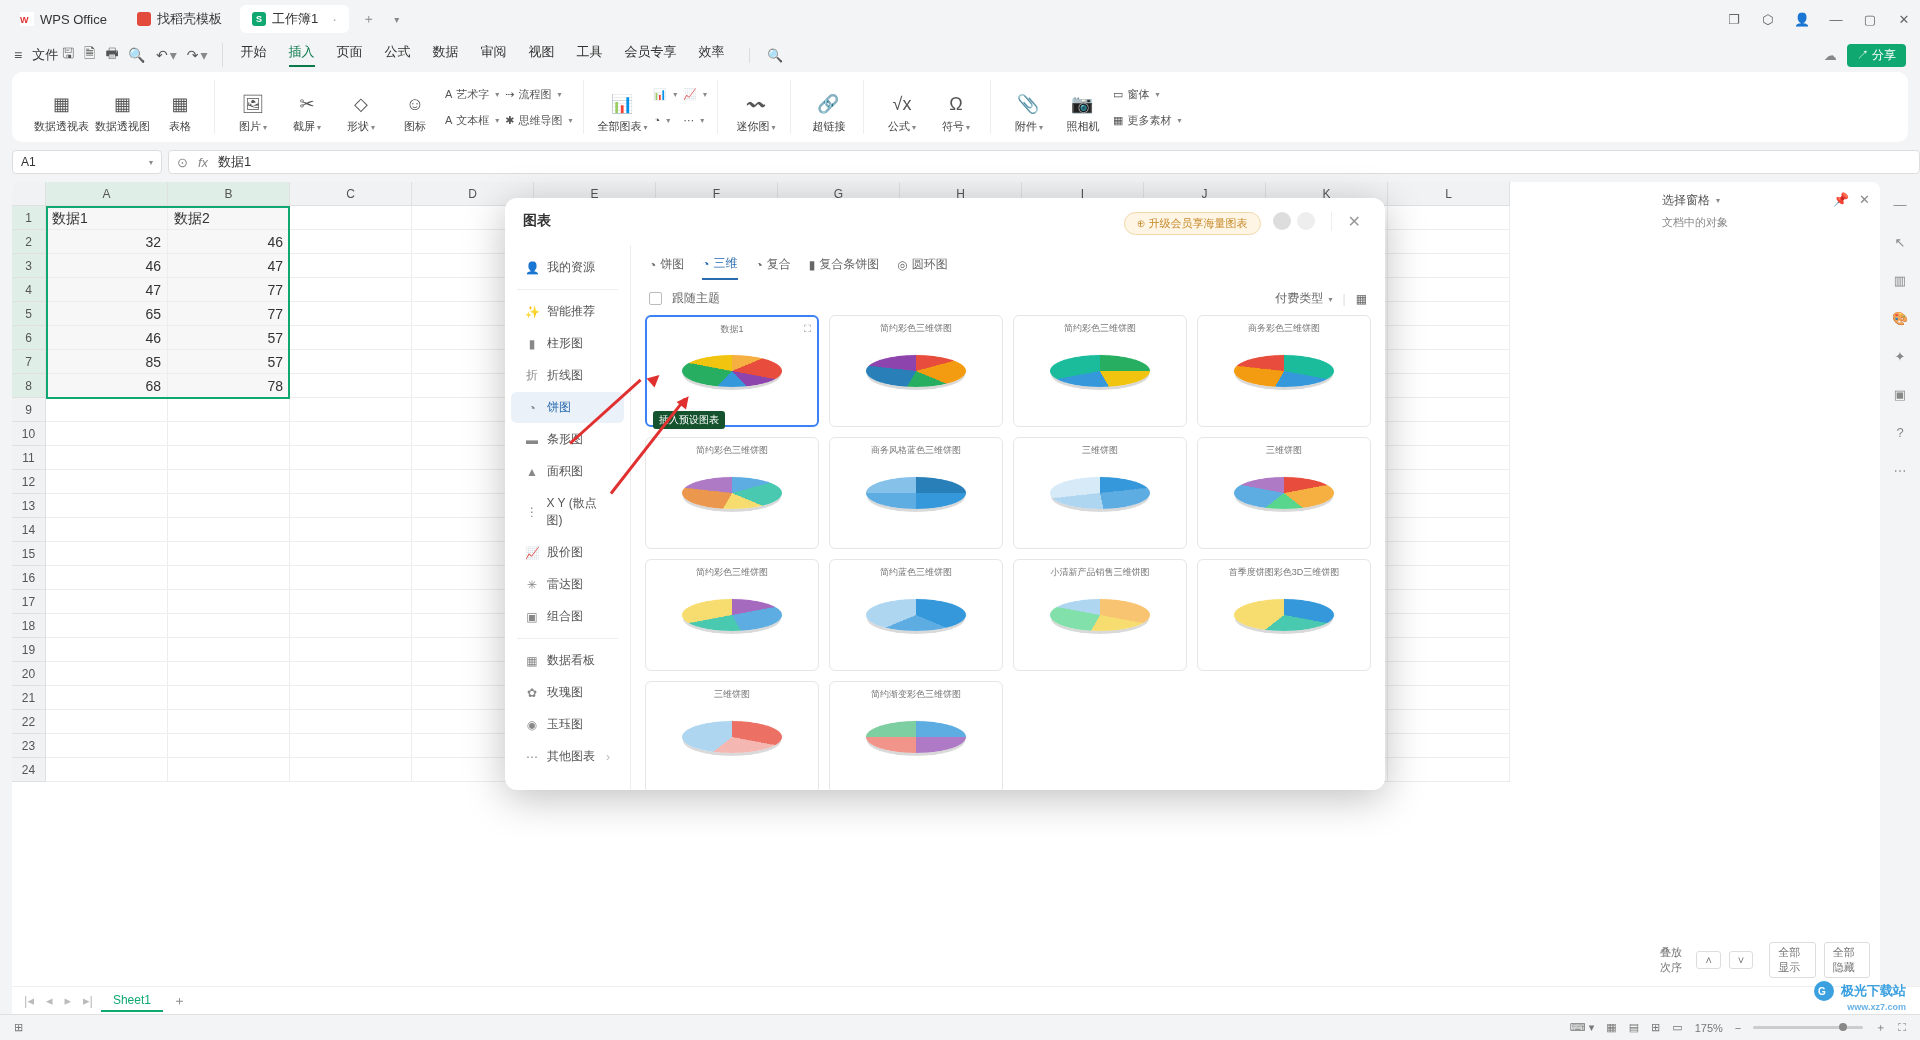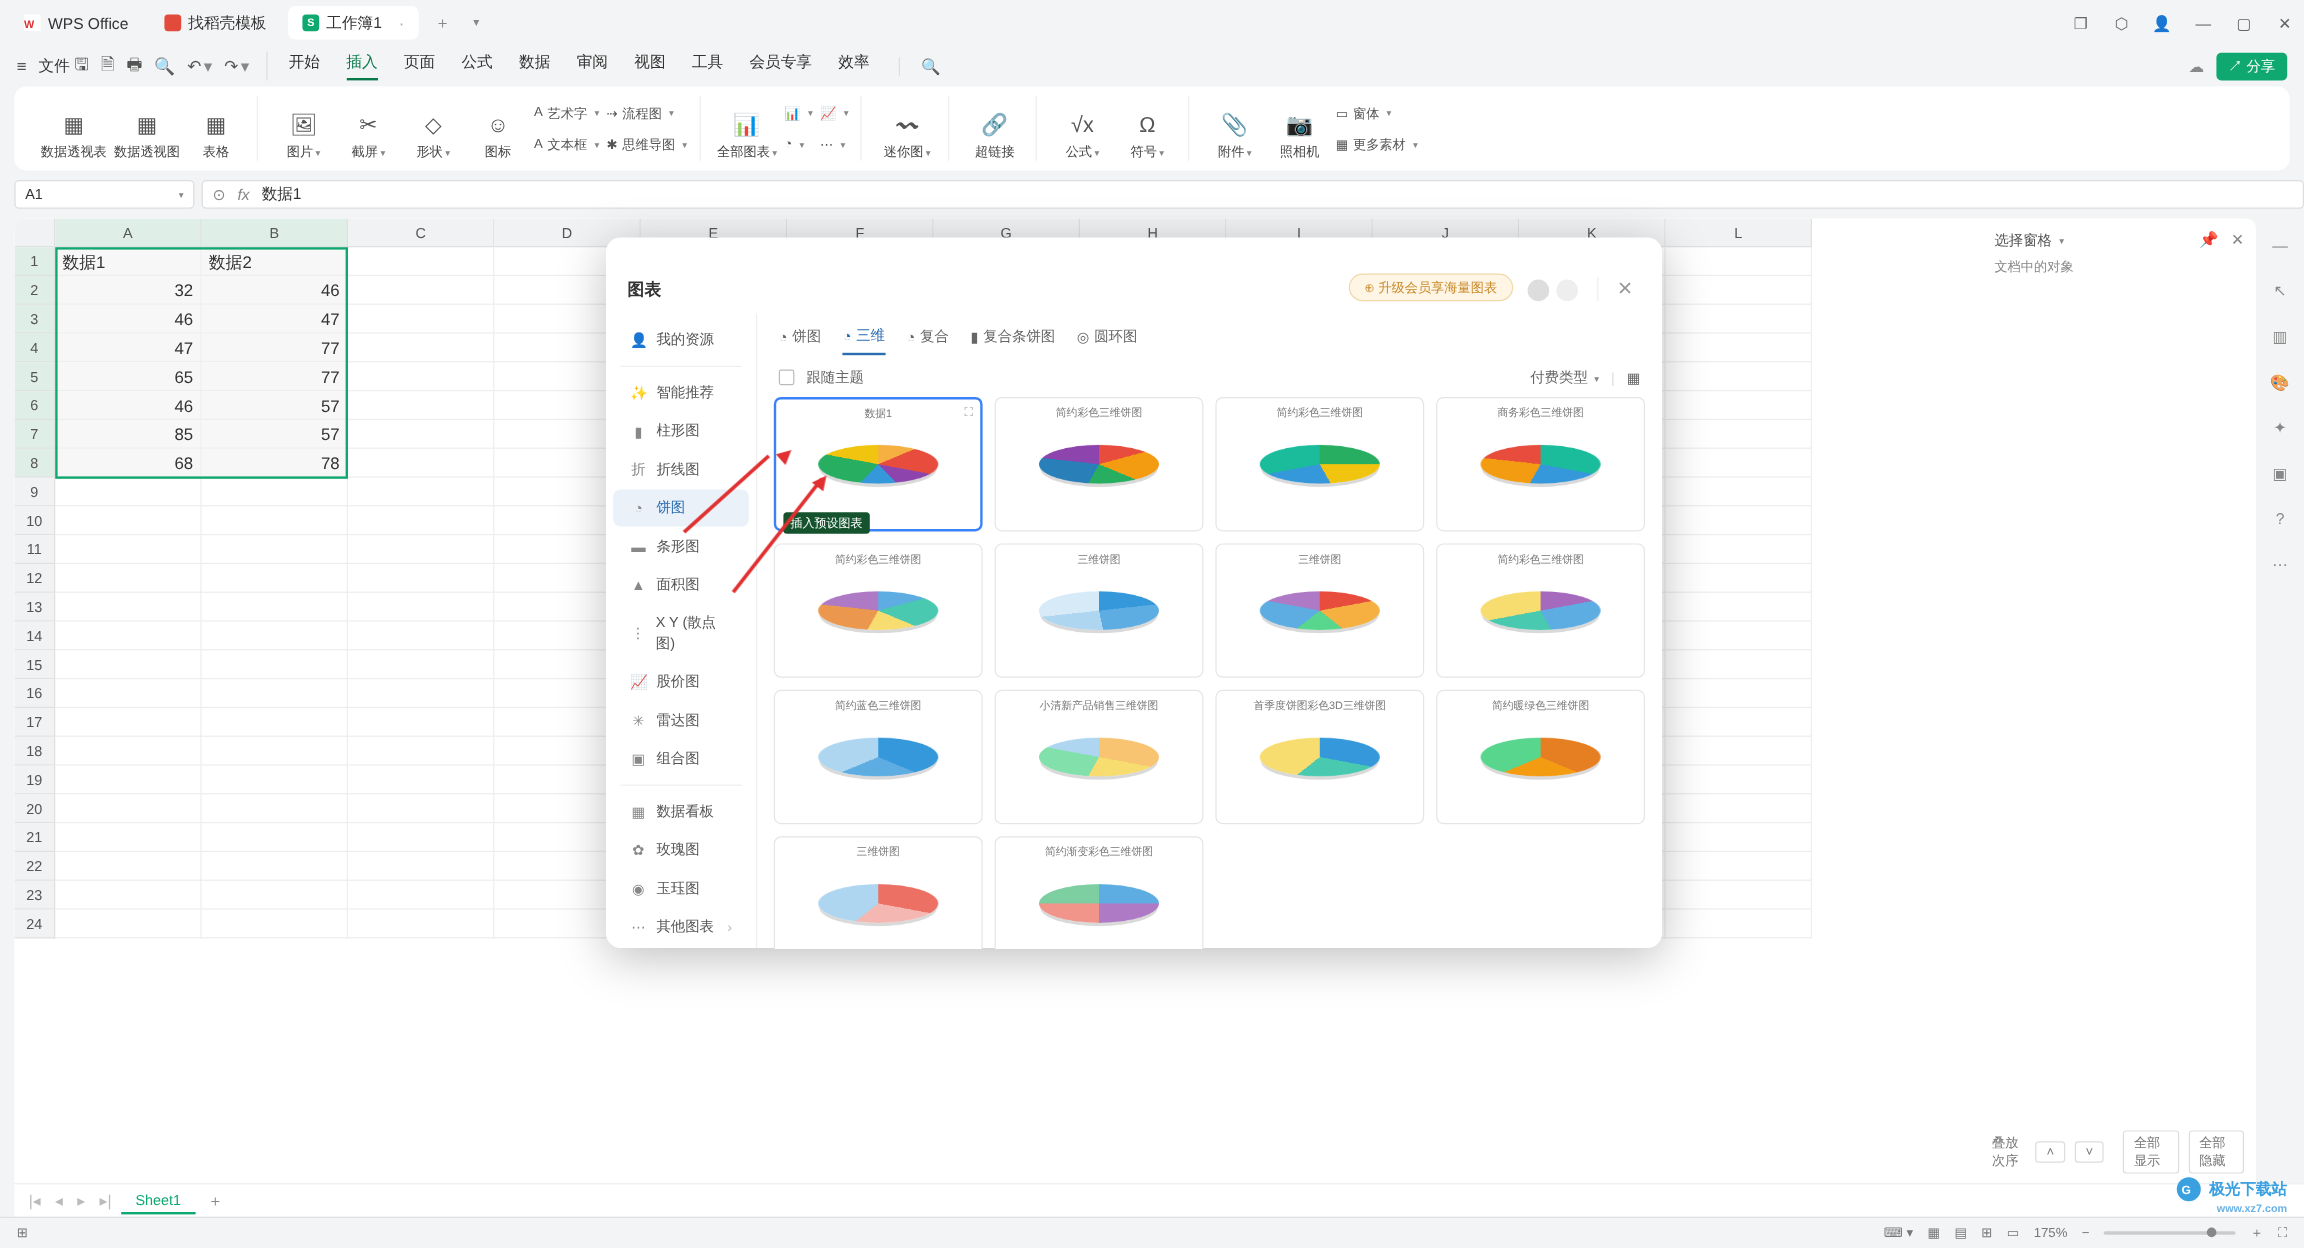--- a/index.html
+++ b/index.html
@@ -41,21 +41,21 @@
   .sheet-area{flex:1;background:#fff;margin:6px 0 0 12px;border-radius:8px 0 0 0;position:relative;overflow:hidden;}
   .grid{display:grid;grid-template-columns:34px repeat(12,122px);grid-auto-rows:24px;}
   .grid .hd{background:#f0f2f3;border-right:1px solid #e0e0e0;border-bottom:1px solid #e0e0e0;text-align:center;font-size:12px;color:#555;line-height:24px;}
   .grid .rh{background:#f0f2f3;border-right:1px solid #e0e0e0;border-bottom:1px solid #e0e0e0;text-align:center;font-size:12px;color:#555;line-height:24px;}
   .grid .cell{border-right:1px solid #ededed;border-bottom:1px solid #ededed;padding:0 6px;line-height:24px;font-size:14px;}
   .grid .sel{background:#f7f7f7;}
   .grid .sel-hd{background:#dfeee7;}
   .sel-border{position:absolute;border:2px solid #0fa870;pointer-events:none;}
   .r{text-align:right;}
   .chart-dialog{position:absolute;left:505px;top:198px;width:880px;height:592px;background:#fff;border-radius:12px;box-shadow:0 8px 40px rgba(0,0,0,0.25);display:flex;flex-direction:column;z-index:50;}
-  .dlg-head{display:flex;align-items:flex-end;padding:14px 18px 10px 18px;margin-top:16px;}
+  .dlg-head{display:flex;align-items:flex-start;padding:14px 18px 10px 18px;}
   .dlg-title{font-size:14px;font-weight:600;}
   .dlg-promo{margin-left:auto;background:#fff5e5;color:#c78a2a;border-radius:12px;padding:3px 12px;font-size:11px;border:1px solid #f0d8a8;}
   .dlg-avatars{display:flex;gap:6px;margin-left:12px;}
   .dlg-avatars span{width:18px;height:18px;border-radius:50%;background:#ddd;display:inline-block;}
   .dlg-close{margin-left:16px;color:#999;font-size:16px;padding:0 6px;}
   .dlg-body{flex:1;display:flex;overflow:hidden;}
   .dlg-side{width:126px;border-right:1px solid #eee;padding:6px 0;overflow:auto;}
   .side-item{display:flex;align-items:center;gap:8px;padding:7px 14px;font-size:12px;color:#555;border-radius:6px;margin:1px 6px;}
   .side-item .sic{width:14px;text-align:center;color:#888;}
   .side-item.active{background:#eaf1f9;color:#2b6cb0;}
@@ -744,20 +744,26 @@
     <div class="pie3d" style="background:conic-gradient(#1abc9c 0 30%,#3498db 30% 55%,#f39c12 55% 78%,#e74c3c 78% 100%);"></div>
 
   </div>
           <div class="thumb ">
     <span class="tt">简约彩色三维饼图</span>
 
     <div class="pie3d" style="background:conic-gradient(#5dade2 0 18%,#48c9b0 18% 35%,#f7dc6f 35% 55%,#eb984e 55% 78%,#af7ac5 78% 100%);"></div>
 
   </div>
           <div class="thumb ">
+    <span class="tt">商务风格蓝色三维饼图</span>
+
+    <div class="pie3d" style="background:conic-gradient(#2980b9 0 25%,#3498db 25% 50%,#5dade2 50% 75%,#85c1e9 75% 100%);"></div>
+
+  </div>
+          <div class="thumb ">
     <span class="tt">三维饼图</span>
 
     <div class="pie3d" style="background:conic-gradient(#3498db 0 22%,#5dade2 22% 48%,#aed6f1 48% 72%,#d6eaf8 72% 100%);"></div>
 
   </div>
           <div class="thumb ">
     <span class="tt">三维饼图</span>
 
     <div class="pie3d" style="background:conic-gradient(#e74c3c 0 20%,#f5b041 20% 40%,#58d68d 40% 60%,#5dade2 60% 80%,#af7ac5 80% 100%);"></div>
 
@@ -777,26 +783,20 @@
           <div class="thumb ">
     <span class="tt">小清新产品销售三维饼图</span>
 
     <div class="pie3d" style="background:conic-gradient(#f8c471 0 30%,#f7dc6f 30% 55%,#82e0aa 55% 80%,#aed6f1 80% 100%);"></div>
 
   </div>
           <div class="thumb ">
     <span class="tt">首季度饼图彩色3D三维饼图</span>
 
     <div class="pie3d" style="background:conic-gradient(#3498db 0 30%,#48c9b0 30% 60%,#f7dc6f 60% 100%);"></div>
-
-  </div>
-          <div class="thumb ">
-    <span class="tt">简约暖绿色三维饼图</span>
-
-    <div class="pie3d" style="background:conic-gradient(#e67e22 0 35%,#f39c12 35% 65%,#58d68d 65% 100%);"></div>
 
   </div>
           <div class="thumb ">
     <span class="tt">三维饼图</span>
 
     <div class="pie3d" style="background:conic-gradient(#ec7063 0 30%,#f5b7b1 30% 60%,#aed6f1 60% 100%);"></div>
 
   </div>
           <div class="thumb ">
     <span class="tt">简约渐变彩色三维饼图</span>

